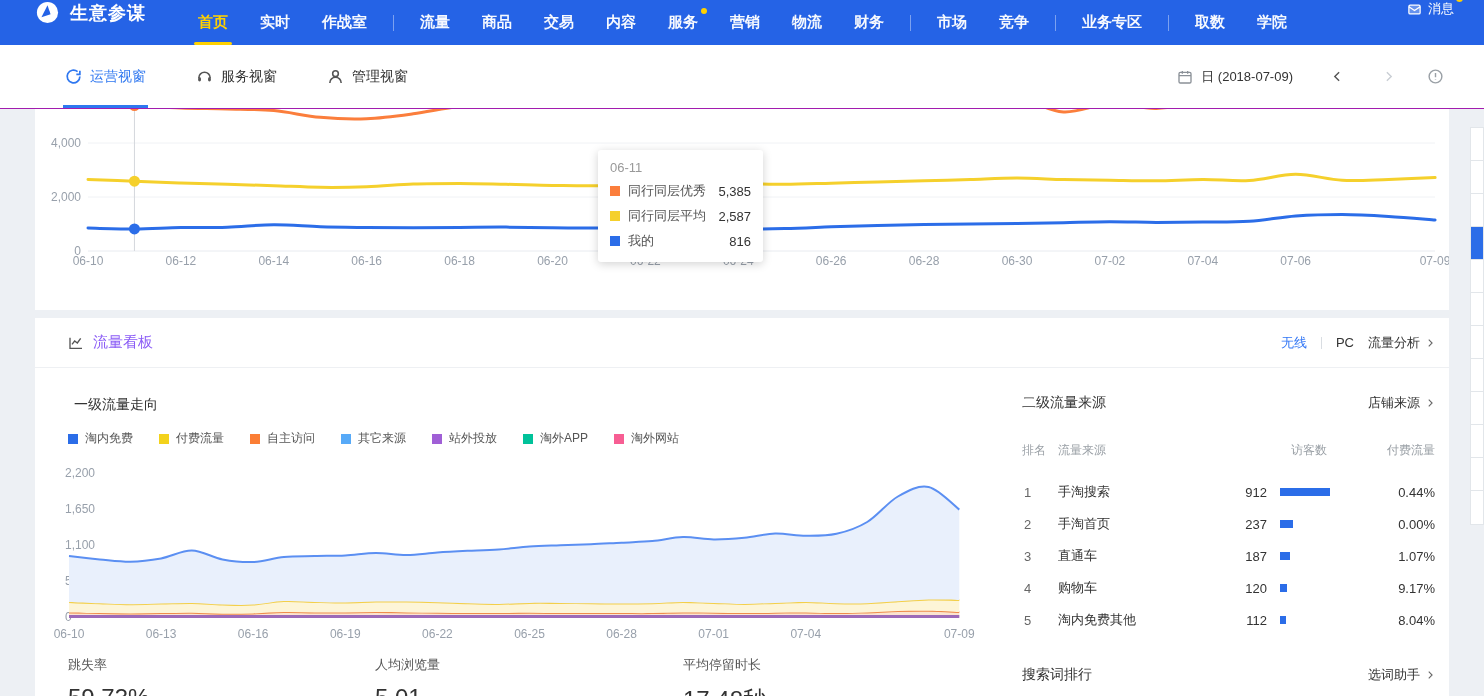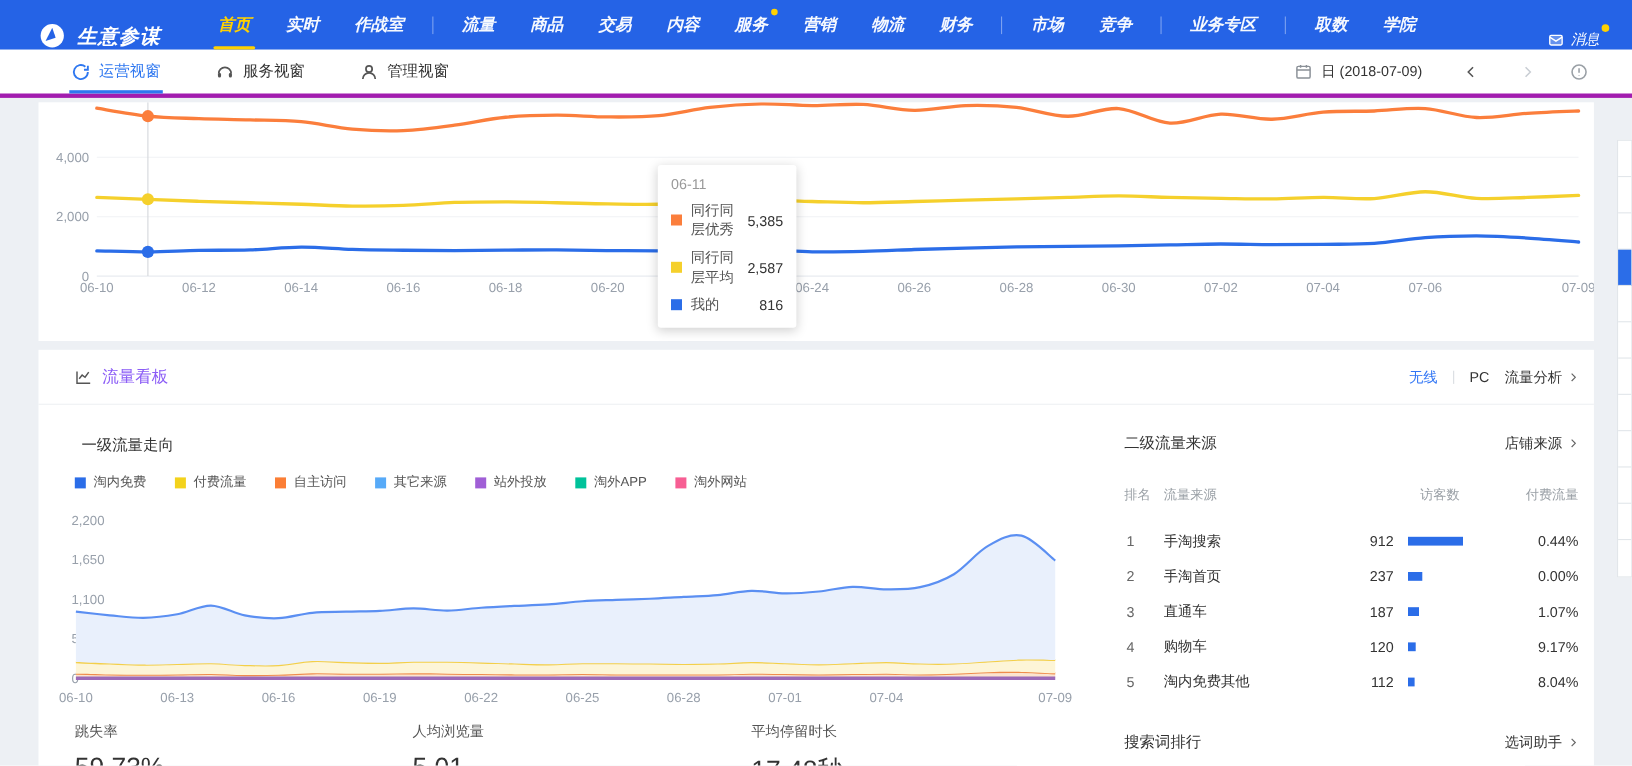--- a/index.html
+++ b/index.html
@@ -1,57 +1,57 @@
 <!DOCTYPE html>
 <html><head>
 <meta charset="utf-8">
 <style>
   * { margin:0; padding:0; box-sizing:border-box; }
   html,body { width:1484px; height:696px; overflow:hidden; }
   body { position:relative; background:#edf0f4; font-family:"Liberation Sans","DejaVu Sans",sans-serif; }
 
   
   .nav { position:absolute; left:0; top:0; width:100%; height:45px; background:#2563e6;
-         display:flex; align-items:flex-end; padding:0 30px 0 35px; color:#fff; z-index:5;font-style:italic; }
+         display:flex; align-items:flex-start; padding:0 30px 0 35px; color:#fff; z-index:5; }
   .brand { display:flex; align-items:center; gap:10px; margin-right:36px; cursor:pointer; }
   .brand-text { font-size:18px; font-weight:bold; letter-spacing:1px; }
   .nav-menu { display:flex; align-items:center; height:100%; }
   .nav-item { position:relative; height:100%; display:flex; align-items:center; padding:0 16px;
               font-size:15px; font-weight:600; color:rgba(255,255,255,.96); cursor:pointer; }
   .nav-item.active { color:#ffd100; }
   .nav-underline { position:absolute; left:12px; right:12px; bottom:0; height:3px; background:#ffd100; border-radius:2px; }
   .nav-sep { width:1px; height:16px; background:rgba(255,255,255,.4); margin:0 10px; }
   .badge-dot { position:absolute; top:8px; right:7px; width:6px; height:6px; border-radius:50%; background:#ffd100; }
   .nav-msg { margin-left:auto; display:flex; align-items:center; gap:6px; font-size:13px; position:relative; cursor:pointer; }
   .nav-msg .dot { position:absolute; top:-5px; right:-9px; width:7px; height:7px; border-radius:50%; background:#ffd100; }
 
   
-  .tabbar { position:absolute; left:0; top:45px; width:100%; height:44px; background:#fff;
-            border-bottom:4px solid #a21caf; display:flex; align-items:stretch; padding-left:65px; z-index:4; }
+  .tabbar { position:absolute; left:0; top:45px; width:100%; height:64px; background:#fff;
+            border-bottom:1px solid #a21caf; display:flex; align-items:stretch; padding-left:65px; z-index:4; }
   .tabs { display:flex; gap:50px; }
   .tab { position:relative; display:flex; align-items:center; gap:8px; font-size:14px; color:#333; cursor:pointer; }
   .tab .t-icon { color:#555; display:flex; align-items:center; }
   .tab.active { color:#2e77f0; }
   .tab.active .t-icon { color:#2e77f0; }
   .tab.active::after { content:""; position:absolute; left:-2px; right:-2px; bottom:0; height:3px; background:#2e77f0; }
   .date-ctrl { margin-left:auto; display:flex; align-items:center; padding-right:40px; color:#333; font-size:13px; }
   .date-ctrl .cal { display:flex; margin-right:8px; }
   .dc-btn { display:flex; align-items:center; cursor:pointer; }
   .dc-btn.prev { margin-left:38px; }
   .dc-btn.next { margin-left:38px; cursor:default; }
   .dc-btn.info { margin-left:32px; }
 
   
   .card { position:absolute; left:35px; width:1414px; background:#fff; }
   .card1 { top:93px; height:217px; }
   .card2 { top:318px; height:420px; }
   #chart1, #chart2 { position:absolute; left:0; top:0; }
 
   
-  .tooltip { position:absolute; left:563px; top:57px; width:126px; background:#fff; border-radius:3px;
+  .tooltip { position:absolute; left:563px; top:57px; width:165px; background:#fff; border-radius:3px;
              box-shadow:0 2px 10px rgba(0,0,0,.18); padding:10px 12px 12px; z-index:3; }
   .tt-date { color:#999; font-size:13px; margin-bottom:6px; }
   .tt-row { display:flex; align-items:center; font-size:13px; color:#555; margin-top:7px; }
   .tt-sq { width:10px; height:10px; margin-right:8px; flex:none; }
   .tt-val { margin-left:auto; color:#333; }
 
   
   .card2-head { position:absolute; top:0; left:0; right:0; height:50px; border-bottom:1px solid #eef0f3;
                 display:flex; align-items:center; padding:0 14px 0 33px; }
   .board-icon { display:flex; margin-right:9px; }

